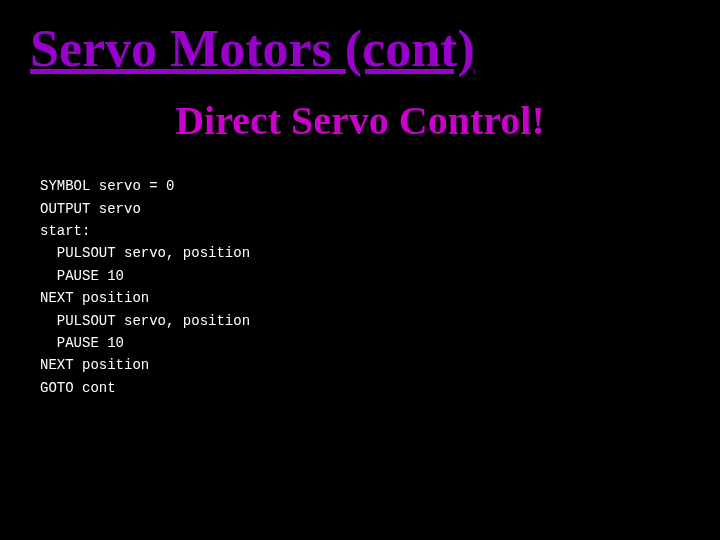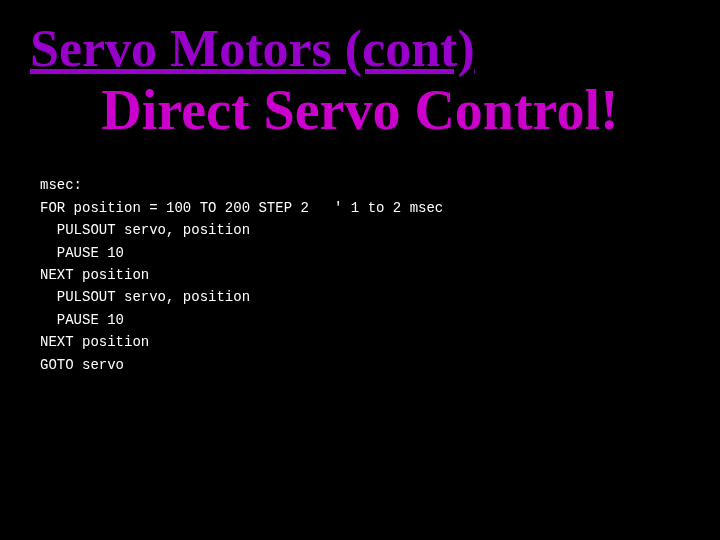--- a/index.html
+++ b/index.html
@@ -23,27 +23,28 @@
       position: relative;
       padding: 20px 30px;
     }
 
     .main-title {
       font-family: 'Comic Sans MS', 'Chalkboard SE', cursive;
       color: #9900cc;
       font-size: 52px;
       font-weight: bold;
       text-decoration: underline;
+      margin-bottom: 20px;
       line-height: 1.1;
     }
 
     .subtitle {
       font-family: 'Comic Sans MS', 'Chalkboard SE', cursive;
       color: #cc00cc;
-      font-size: 56px;
+      font-size: 40px;
       font-weight: bold;
       text-align: center;
       margin-bottom: 30px;
       line-height: 1.2;
     }
 
     .code-block {
       color: #ffffff;
       font-family: 'Courier New', Courier, monospace;
       font-size: 14px;
@@ -59,25 +60,26 @@
 </head>
 <body>
 
 <div class="page-container">
 
   <div class="main-title">Servo Motors (cont)</div>
 
   <div class="subtitle">Direct Servo Control!</div>
 
   <div class="code-block">
+    <span class="code-line">SYMBOL servo = 0</span>
+    <span class="code-line">OUTPUT servo</span>
     <span class="code-line"></span>
-    <span class="code-line">msec:</span>
-    <span class="code-line">FOR position = 100 TO 200 STEP 2   ' 1 to 2 msec</span>
+    <span class="code-line">start:</span>
     <span class="code-line">  PULSOUT servo, position</span>
     <span class="code-line">  PAUSE 10</span>
     <span class="code-line">NEXT position</span>
     <span class="code-line">  PULSOUT servo, position</span>
     <span class="code-line">  PAUSE 10</span>
     <span class="code-line">NEXT position</span>
-    <span class="code-line">GOTO servo</span>
+    <span class="code-line">GOTO cont</span>
   </div>
 
 </div>
 
 </body></html>

